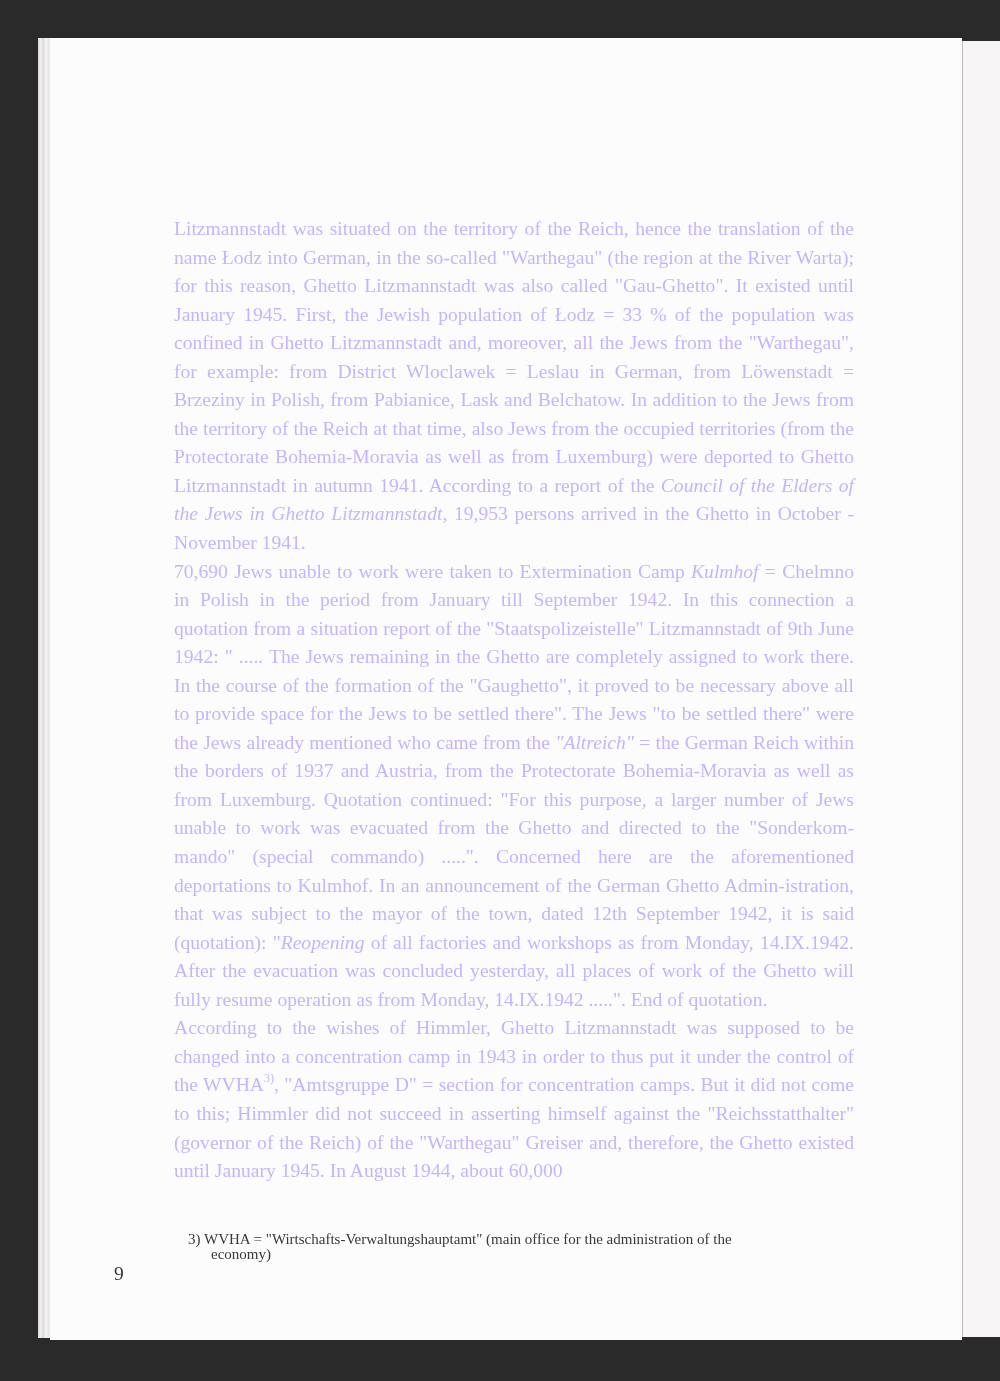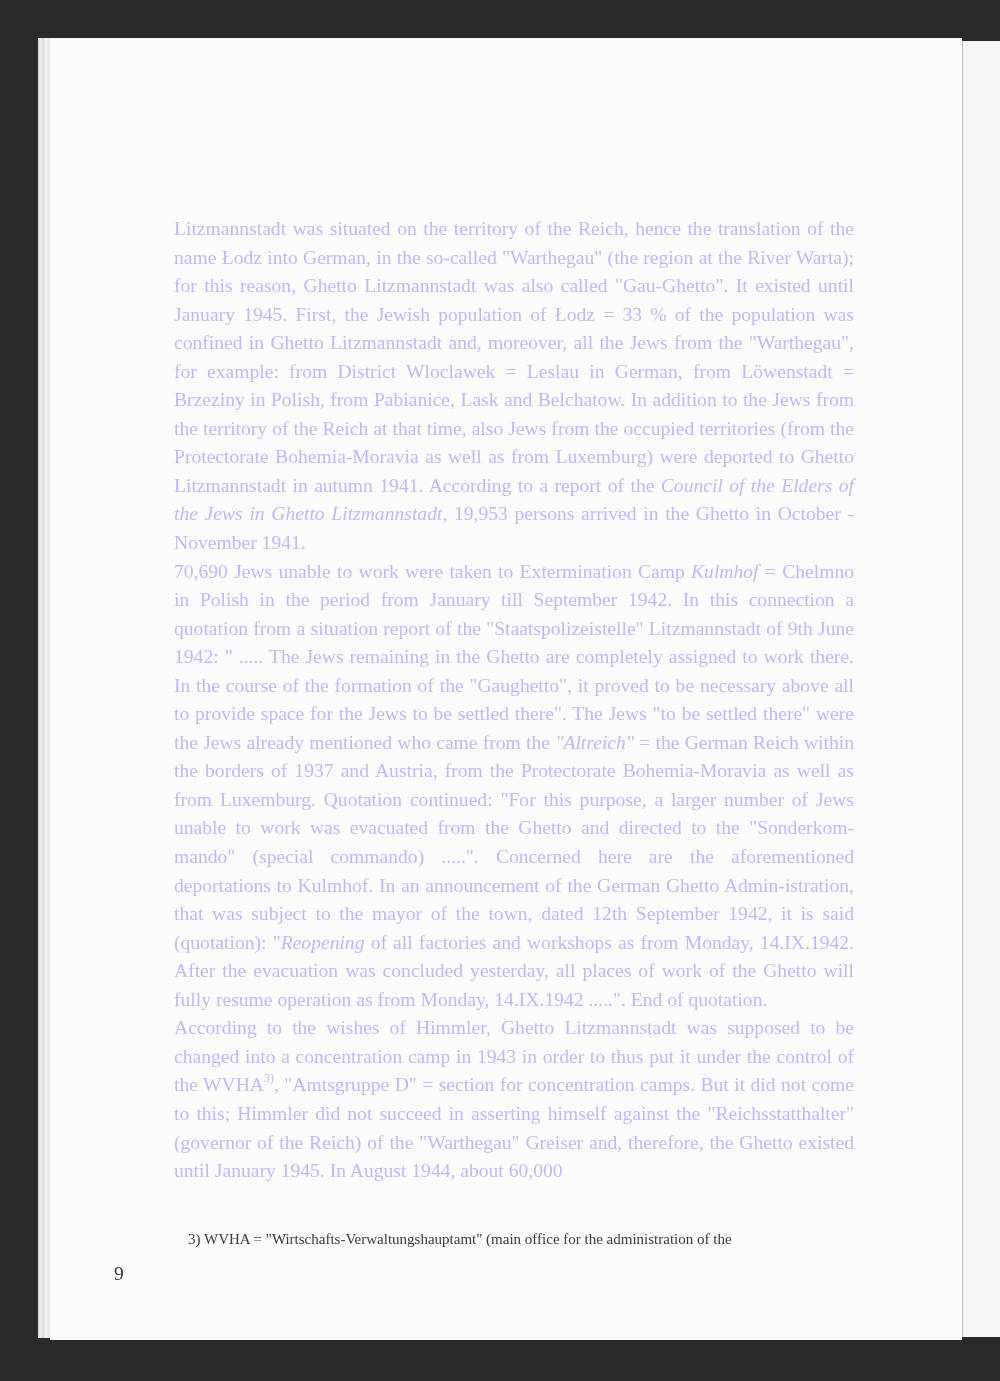--- a/index.html
+++ b/index.html
@@ -65,15 +65,16 @@
   <p>
     <span>70,690 Jews unable to work were taken to Extermination Camp </span><i>Kulmhof</i><span> = Chelmno in Polish in the period from January till September 1942. In this connection a quotation from a situation report of the "Staatspolizeistelle" Litzmannstadt of 9th June 1942: " ..... The Jews remaining in the Ghetto are completely assigned to work there. In the course of the formation of the "Gaughetto", it proved to be necessary above all to provide space for the Jews to be settled there". The Jews "to be settled there" were the Jews already mentioned who came from the </span><i>"Altreich"</i><span> = the German Reich within the borders of 1937 and Austria, from the Protectorate Bohemia-Moravia as well as from Luxemburg. Quotation continued: "For this purpose, a larger number of Jews unable to work was evacuated from the Ghetto and directed to the "Sonderkom-mando" (special commando) .....". Concerned here are the aforementioned deportations to Kulmhof. In an announcement of the German Ghetto Admin-istration, that was subject to the mayor of the town, dated 12th September 1942, it is said (quotation): "</span><i>Reopening</i><span> of all factories and workshops as from Monday, 14.IX.1942. After the evacuation was concluded yesterday, all places of work of the Ghetto will fully resume operation as from Monday, 14.IX.1942 .....". End of quotation.</span>
   </p>
   <p>
     <span>According to the wishes of Himmler, Ghetto Litzmannstadt was supposed to be changed into a concentration camp in 1943 in order to thus put it under the control of the WVHA</span><sup>3)</sup><span>, "Amtsgruppe D" = section for concentration camps. But it did not come to this; Himmler did not succeed in asserting himself against the "Reichsstatthalter" (governor of the Reich) of the "Warthegau" Greiser and, therefore, the Ghetto existed until January 1945. In August 1944, about 60,000</span>
   </p>
 </div>
 
 <div class="footnote">
   <span>3)</span><span> WVHA = "Wirtschafts-Verwaltungshauptamt" (main office for the administration of the</span>
+  <span class="fn-cont">economy)</span>
 </div>
 
 <div class="page-number">9</div>
 
 </body></html>

